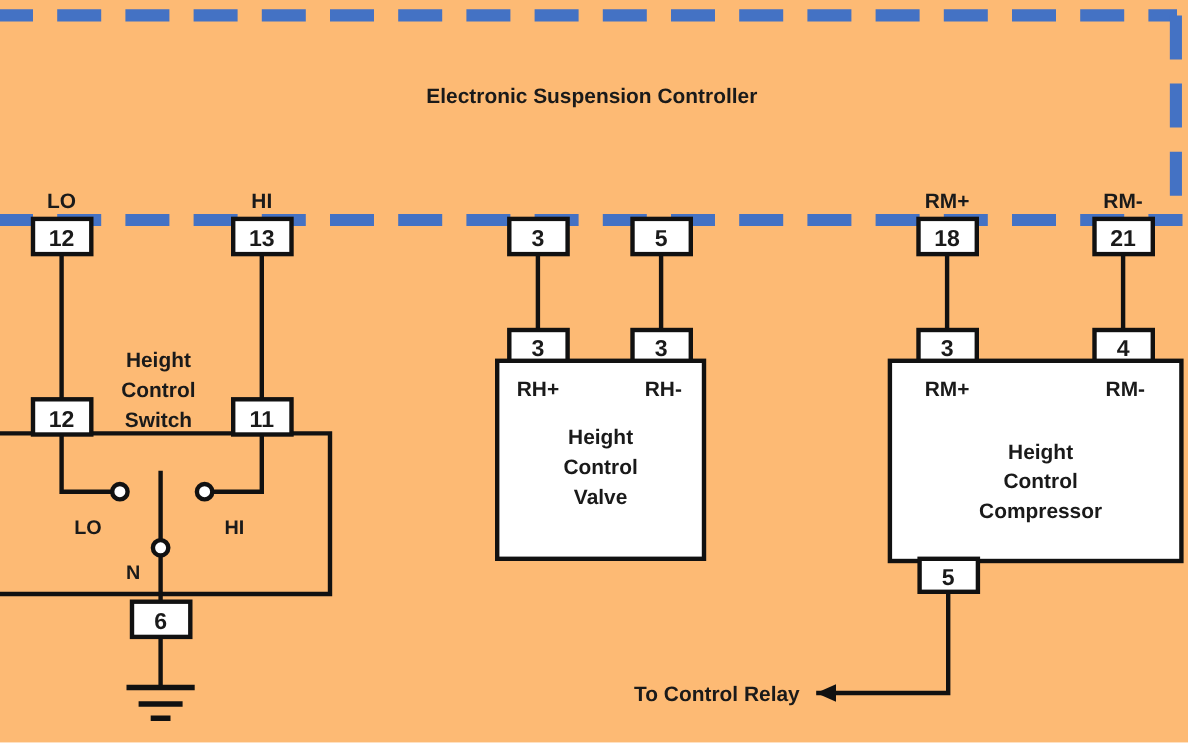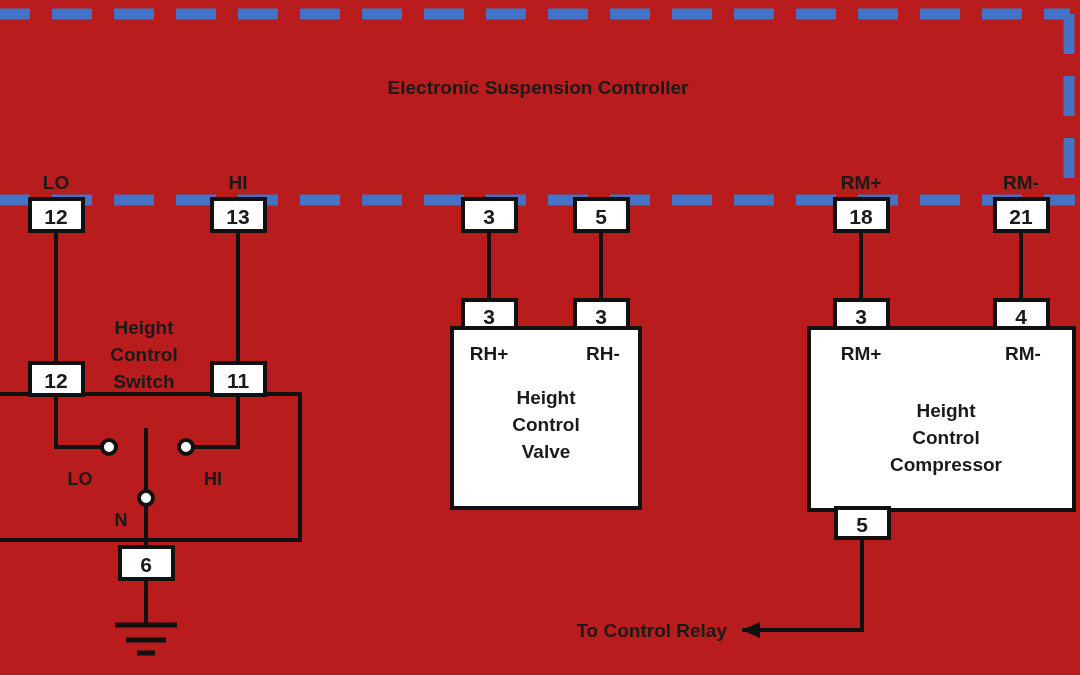--- a/index.html
+++ b/index.html
@@ -7,21 +7,21 @@
     padding: 0;
     background: #ffffff;
   }
   body {
     font-family: "Liberation Sans", sans-serif;
   }
   #canvas {
     position: relative;
     width: 1080px;
     height: 675px;
-    background: #b91c1c;
+    background: #fdba74;
     overflow: hidden;
   }
   svg.diagram {
     position: absolute;
     left: 0;
     top: 0;
     width: 1080px;
     height: 675px;
   }
   text {

